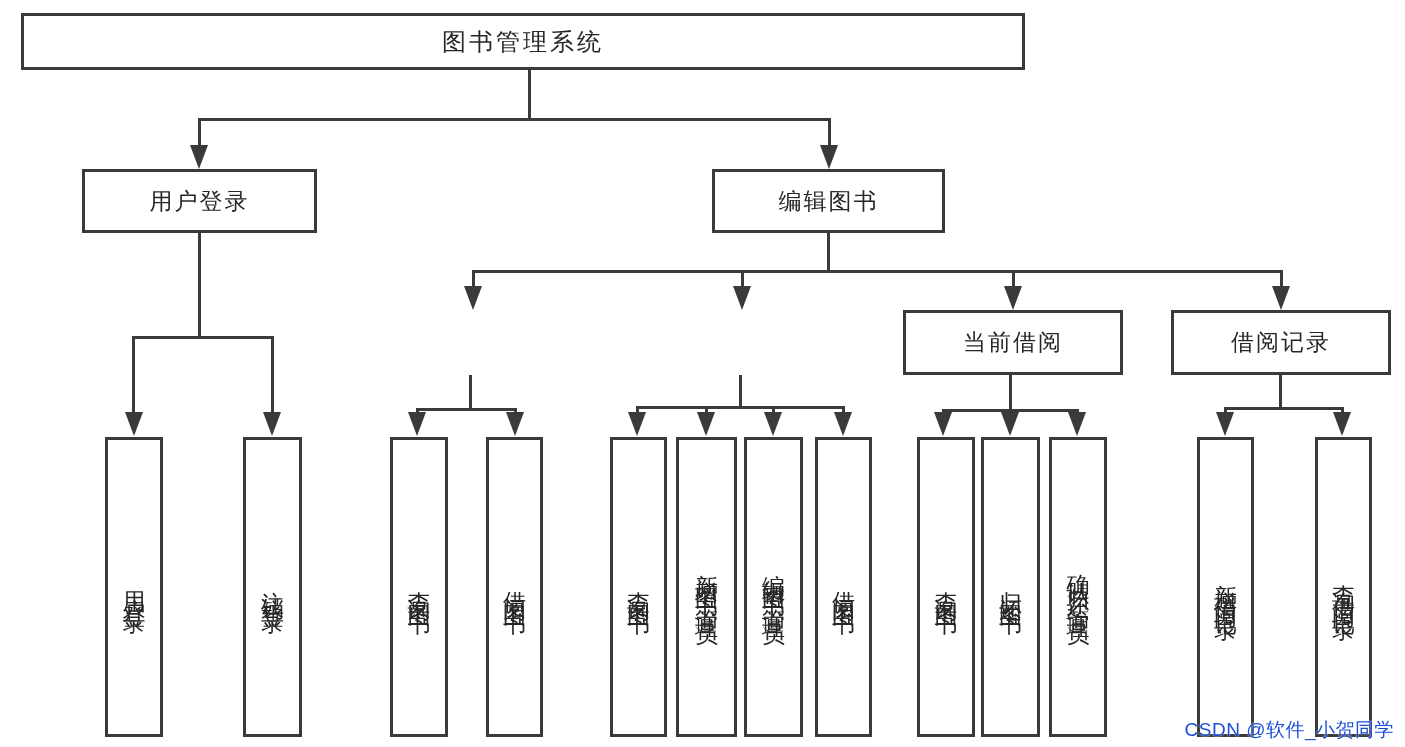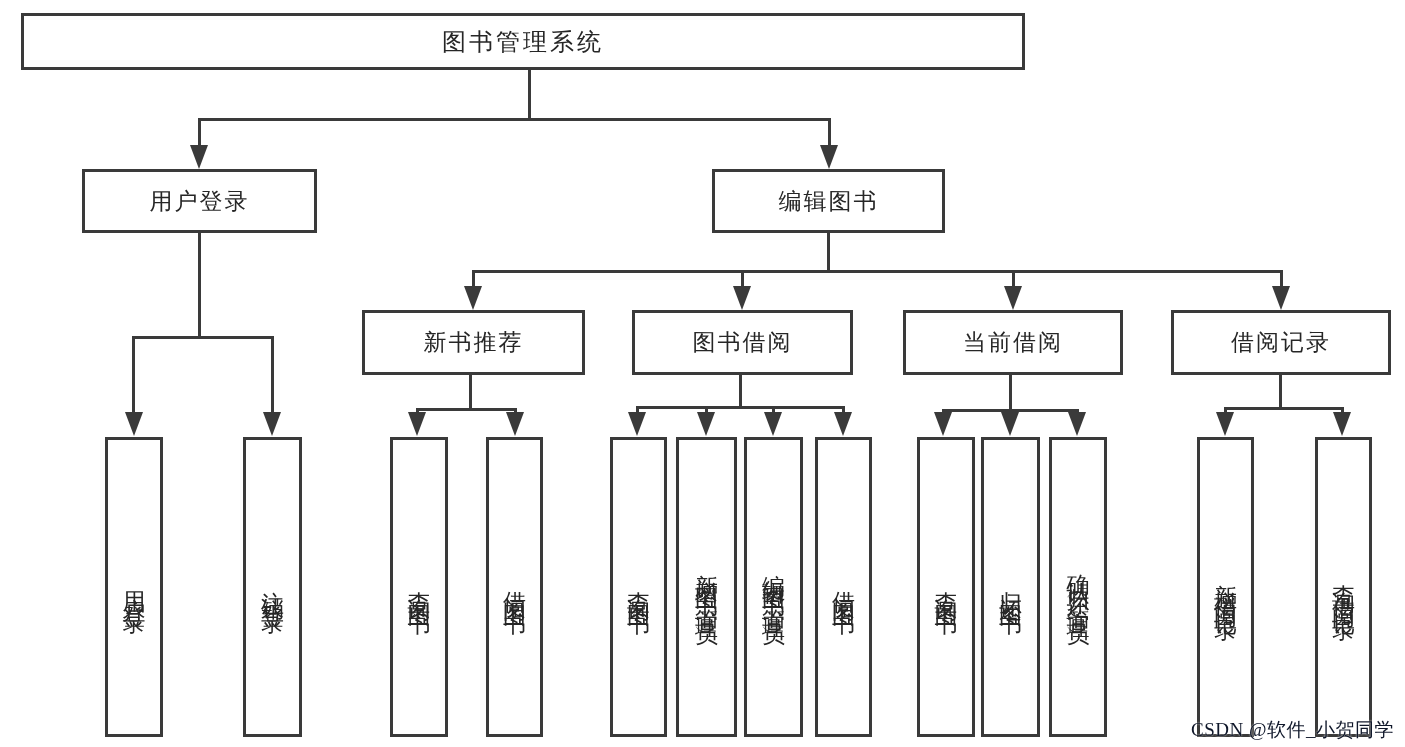--- a/index.html
+++ b/index.html
@@ -1,20 +1,20 @@
 <!DOCTYPE html>
 <html><head>
 <meta charset="utf-8">
 <style>
   html,body{margin:0;padding:0;background:#ffffff;}
   #canvas{
     position:relative;
     width:1400px;height:747px;
     background:#ffffff;
-    font-family:Liberation Serif, serif;
+    font-family:Liberation Sans, sans-serif;
     overflow:hidden;
   }
   .node{
     position:absolute;
     box-sizing:border-box;
     border:3px solid #3a3a3a;
     background:#ffffff;
     display:flex;align-items:center;justify-content:center;
     color:#262626;
     font-size:23px;
@@ -43,21 +43,21 @@
   .tri{
     position:absolute;width:0;height:0;
     border-left:9px solid transparent;
     border-right:9px solid transparent;
     border-top:24px solid #3a3a3a;
   }
   .watermark{
     position:absolute;
     right:6px;bottom:4px;
     font-size:19px;
-    color:#0f172a;
+    color:#1d4ed8;
     letter-spacing:0.5px;
     z-index:5;
     text-shadow:0 0 2px #ffffff;
     white-space:nowrap;
   }
 </style>
 </head>
 <body>
 
 <div id="canvas">
@@ -85,22 +85,20 @@
   <div class="h" style="left:472px;top:270px;width:811px;"></div>
   <div class="v" style="left:472px;top:270px;height:17px;"></div>
   <div class="tri" style="left:464px;top:286px;"></div>
   <div class="v" style="left:741px;top:270px;height:17px;"></div>
   <div class="tri" style="left:733px;top:286px;"></div>
   <div class="v" style="left:1012px;top:270px;height:17px;"></div>
   <div class="tri" style="left:1004px;top:286px;"></div>
   <div class="v" style="left:1280px;top:270px;height:17px;"></div>
   <div class="tri" style="left:1272px;top:286px;"></div>
 
-  <div class="node" style="left:362px;top:310px;width:223px;height:65px;">新书推荐</div>
-  <div class="node" style="left:632px;top:310px;width:221px;height:65px;">图书借阅</div>
   <div class="node" style="left:1171px;top:310px;width:220px;height:65px;">借阅记录</div>
   <div class="node" style="left:903px;top:310px;width:220px;height:65px;">当前借阅</div>
 
   <div class="v" style="left:469px;top:375px;height:33px;"></div>
   <div class="h" style="left:416px;top:408px;width:101px;"></div>
   <div class="v" style="left:416px;top:408px;height:5px;"></div>
   <div class="tri" style="left:408px;top:412px;"></div>
   <div class="v" style="left:514px;top:408px;height:5px;"></div>
   <div class="tri" style="left:506px;top:412px;"></div>
 

